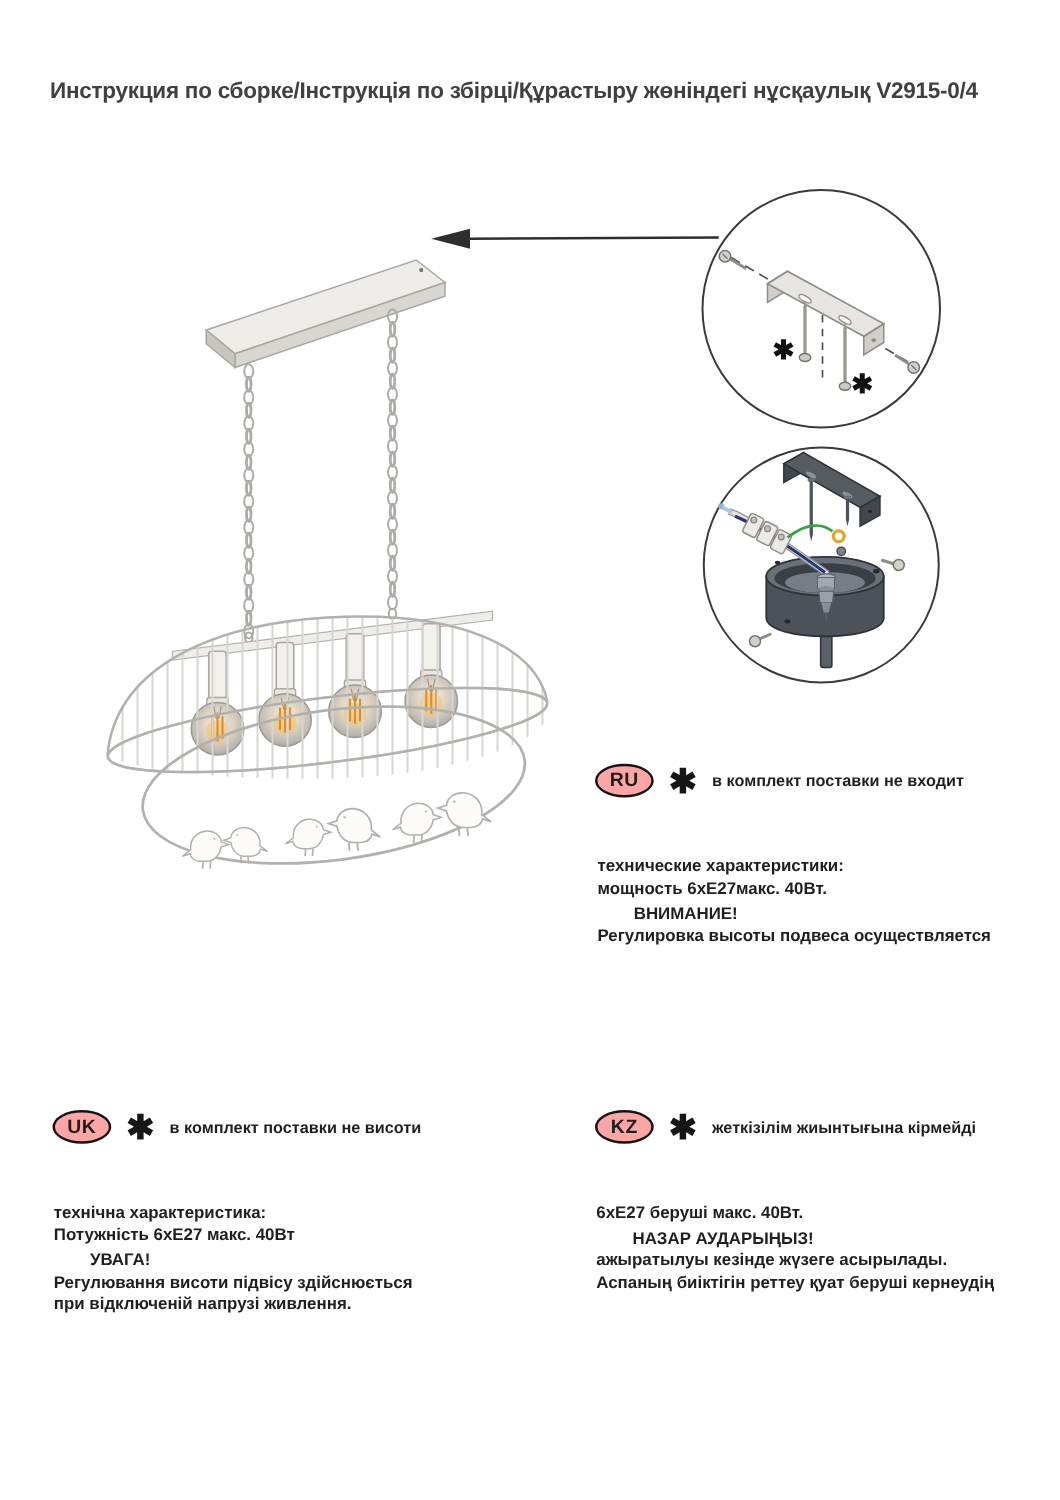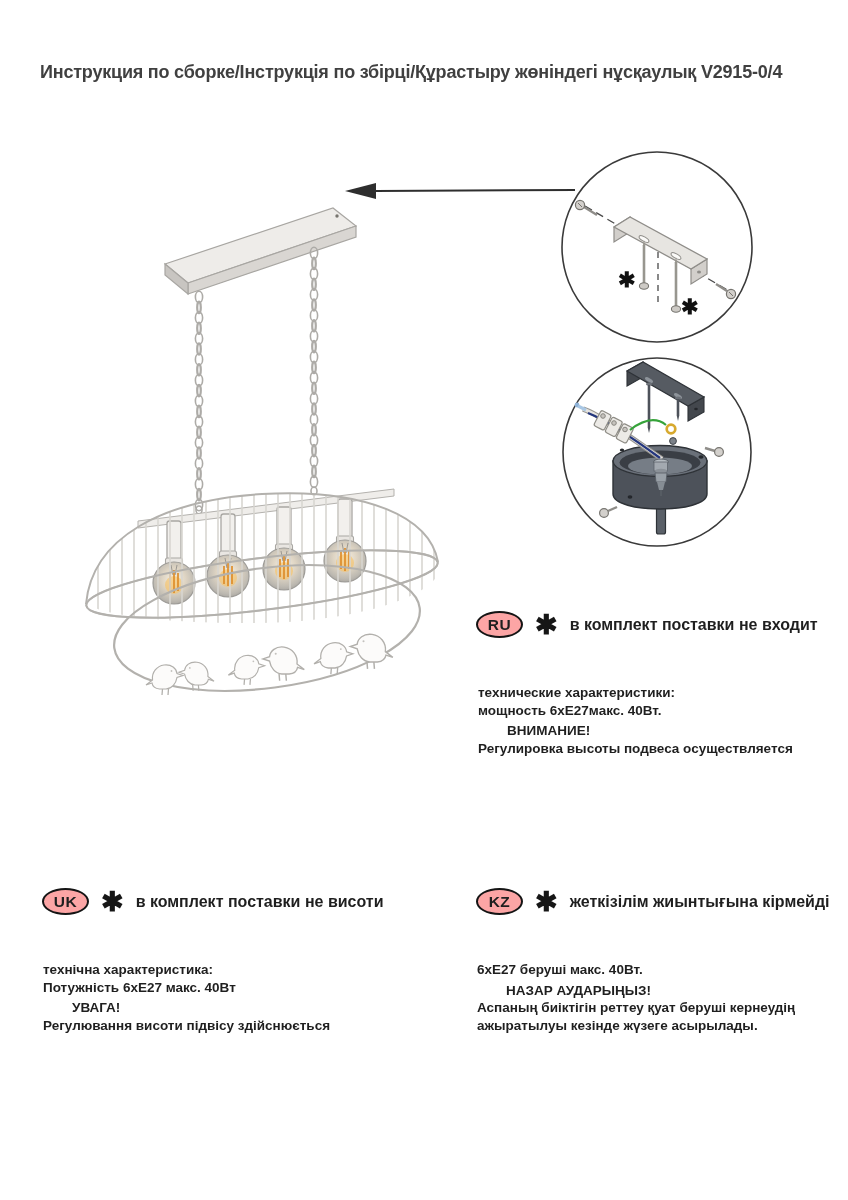--- a/index.html
+++ b/index.html
@@ -13,21 +13,21 @@
     white-space:nowrap;color:#404040;
   }
   .illustration{position:absolute;left:0;top:0;}
   .note{position:absolute;display:flex;align-items:center;gap:12px;}
   .code-oval{
     min-width:47px;height:27px;box-sizing:border-box;border:2.5px solid #141414;
     border-radius:50%;display:flex;align-items:center;justify-content:center;
     font-size:15.5px;letter-spacing:.5px;padding:0 7px;background:#fca5a5;
   }
   .asterisk{font-size:27px;line-height:22px;color:#161616;}
-  .note-text{font-size:16px;}
+  .note-text{font-size:13px;}
   .spec{position:absolute;font-size:13.5px;line-height:17.5px;white-space:nowrap;}
   .spec .warning{margin-top:3px;padding-left:29px;}
 </style>
 </head>
 <body>
 
 <div class="page-title">Инструкция по сборке/Інструкція по збірці/Құрастыру жөніндегі нұсқаулық V2915-0/4</div>
 
 <svg class="illustration" width="848" height="780" viewBox="0 0 848 780" xmlns="http://www.w3.org/2000/svg">
   <defs>
@@ -306,20 +306,21 @@
   <span class="code-oval">KZ</span>
   <span class="asterisk">✱</span>
   <span class="note-text">жеткізілім жиынтығына кірмейді</span>
 </div>
 
 <div class="spec" style="left:43px;top:961px">
   <div>технічна характеристика:</div>
   <div>Потужність 6хЕ27 макс. 40Вт</div>
   <div class="warning">УВАГА!</div>
   <div>Регулювання висоти підвісу здійснюється</div>
+  <div>при відключеній напрузі живлення.</div>
 </div>
 
 <div class="spec" style="left:477px;top:961px">
   <div>6хЕ27 беруші макс. 40Вт.</div>
   <div class="warning">НАЗАР АУДАРЫҢЫЗ!</div>
+  <div>ажыратылуы кезінде жүзеге асырылады.</div>
   <div>Аспаның биіктігін реттеу қуат беруші кернеудің</div>
-  <div>ажыратылуы кезінде жүзеге асырылады.</div>
 </div>
 
 </body></html>

